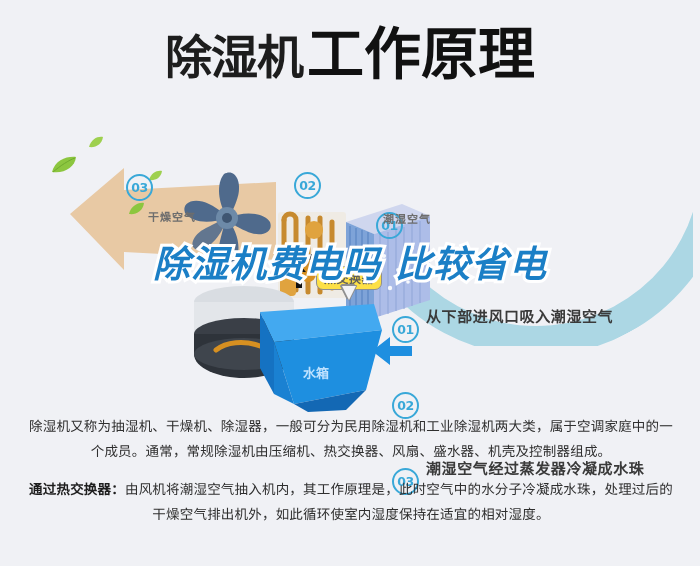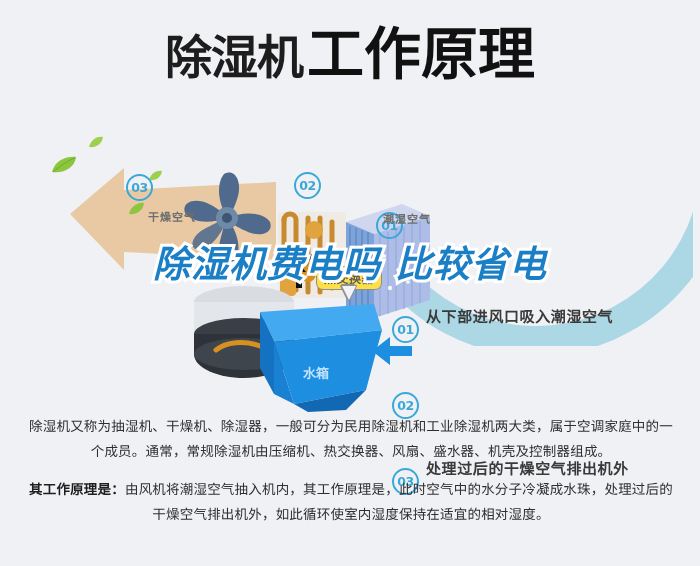--- a/index.html
+++ b/index.html
@@ -281,28 +281,28 @@
     <div class="bullets">
       <div class="bline">
         <span class="badge" style="position:static;">01</span>
         <span class="btxt">从下部进风口吸入潮湿空气</span>
       </div>
       <div class="bline">
         <span class="badge" style="position:static;">02</span>
       </div>
       <div class="bline">
         <span class="badge" style="position:static;">03</span>
-        <span class="btxt">处理过后的干燥空气排出机外</span>
+        <span class="btxt">潮湿空气经过蒸发器冷凝成水珠</span>
       </div>
     </div>
 
   </div>
 
   <div class="overlay">
     <div class="ov-line">除湿机费电吗 比较省电</div>
   </div>
 
   <div class="copy">
     <p>除湿机又称为抽湿机、干燥机、除湿器，一般可分为民用除湿机和工业除湿机两大类，属于空调家庭中的一个成员。通常，常规除湿机由压缩机、热交换器、风扇、盛水器、机壳及控制器组成。</p>
-    <p><b>其工作原理是：</b><span>由风机将潮湿空气抽入机内，其工作原理是，此时空气中的水分子冷凝成水珠，处理过后的干燥空气排出机外，如此循环使室内湿度保持在适宜的相对湿度。</span></p>
+    <p><b>通过热交换器：</b><span>由风机将潮湿空气抽入机内，其工作原理是，此时空气中的水分子冷凝成水珠，处理过后的干燥空气排出机外，如此循环使室内湿度保持在适宜的相对湿度。</span></p>
   </div>
 
 </div>
 
 </body></html>

